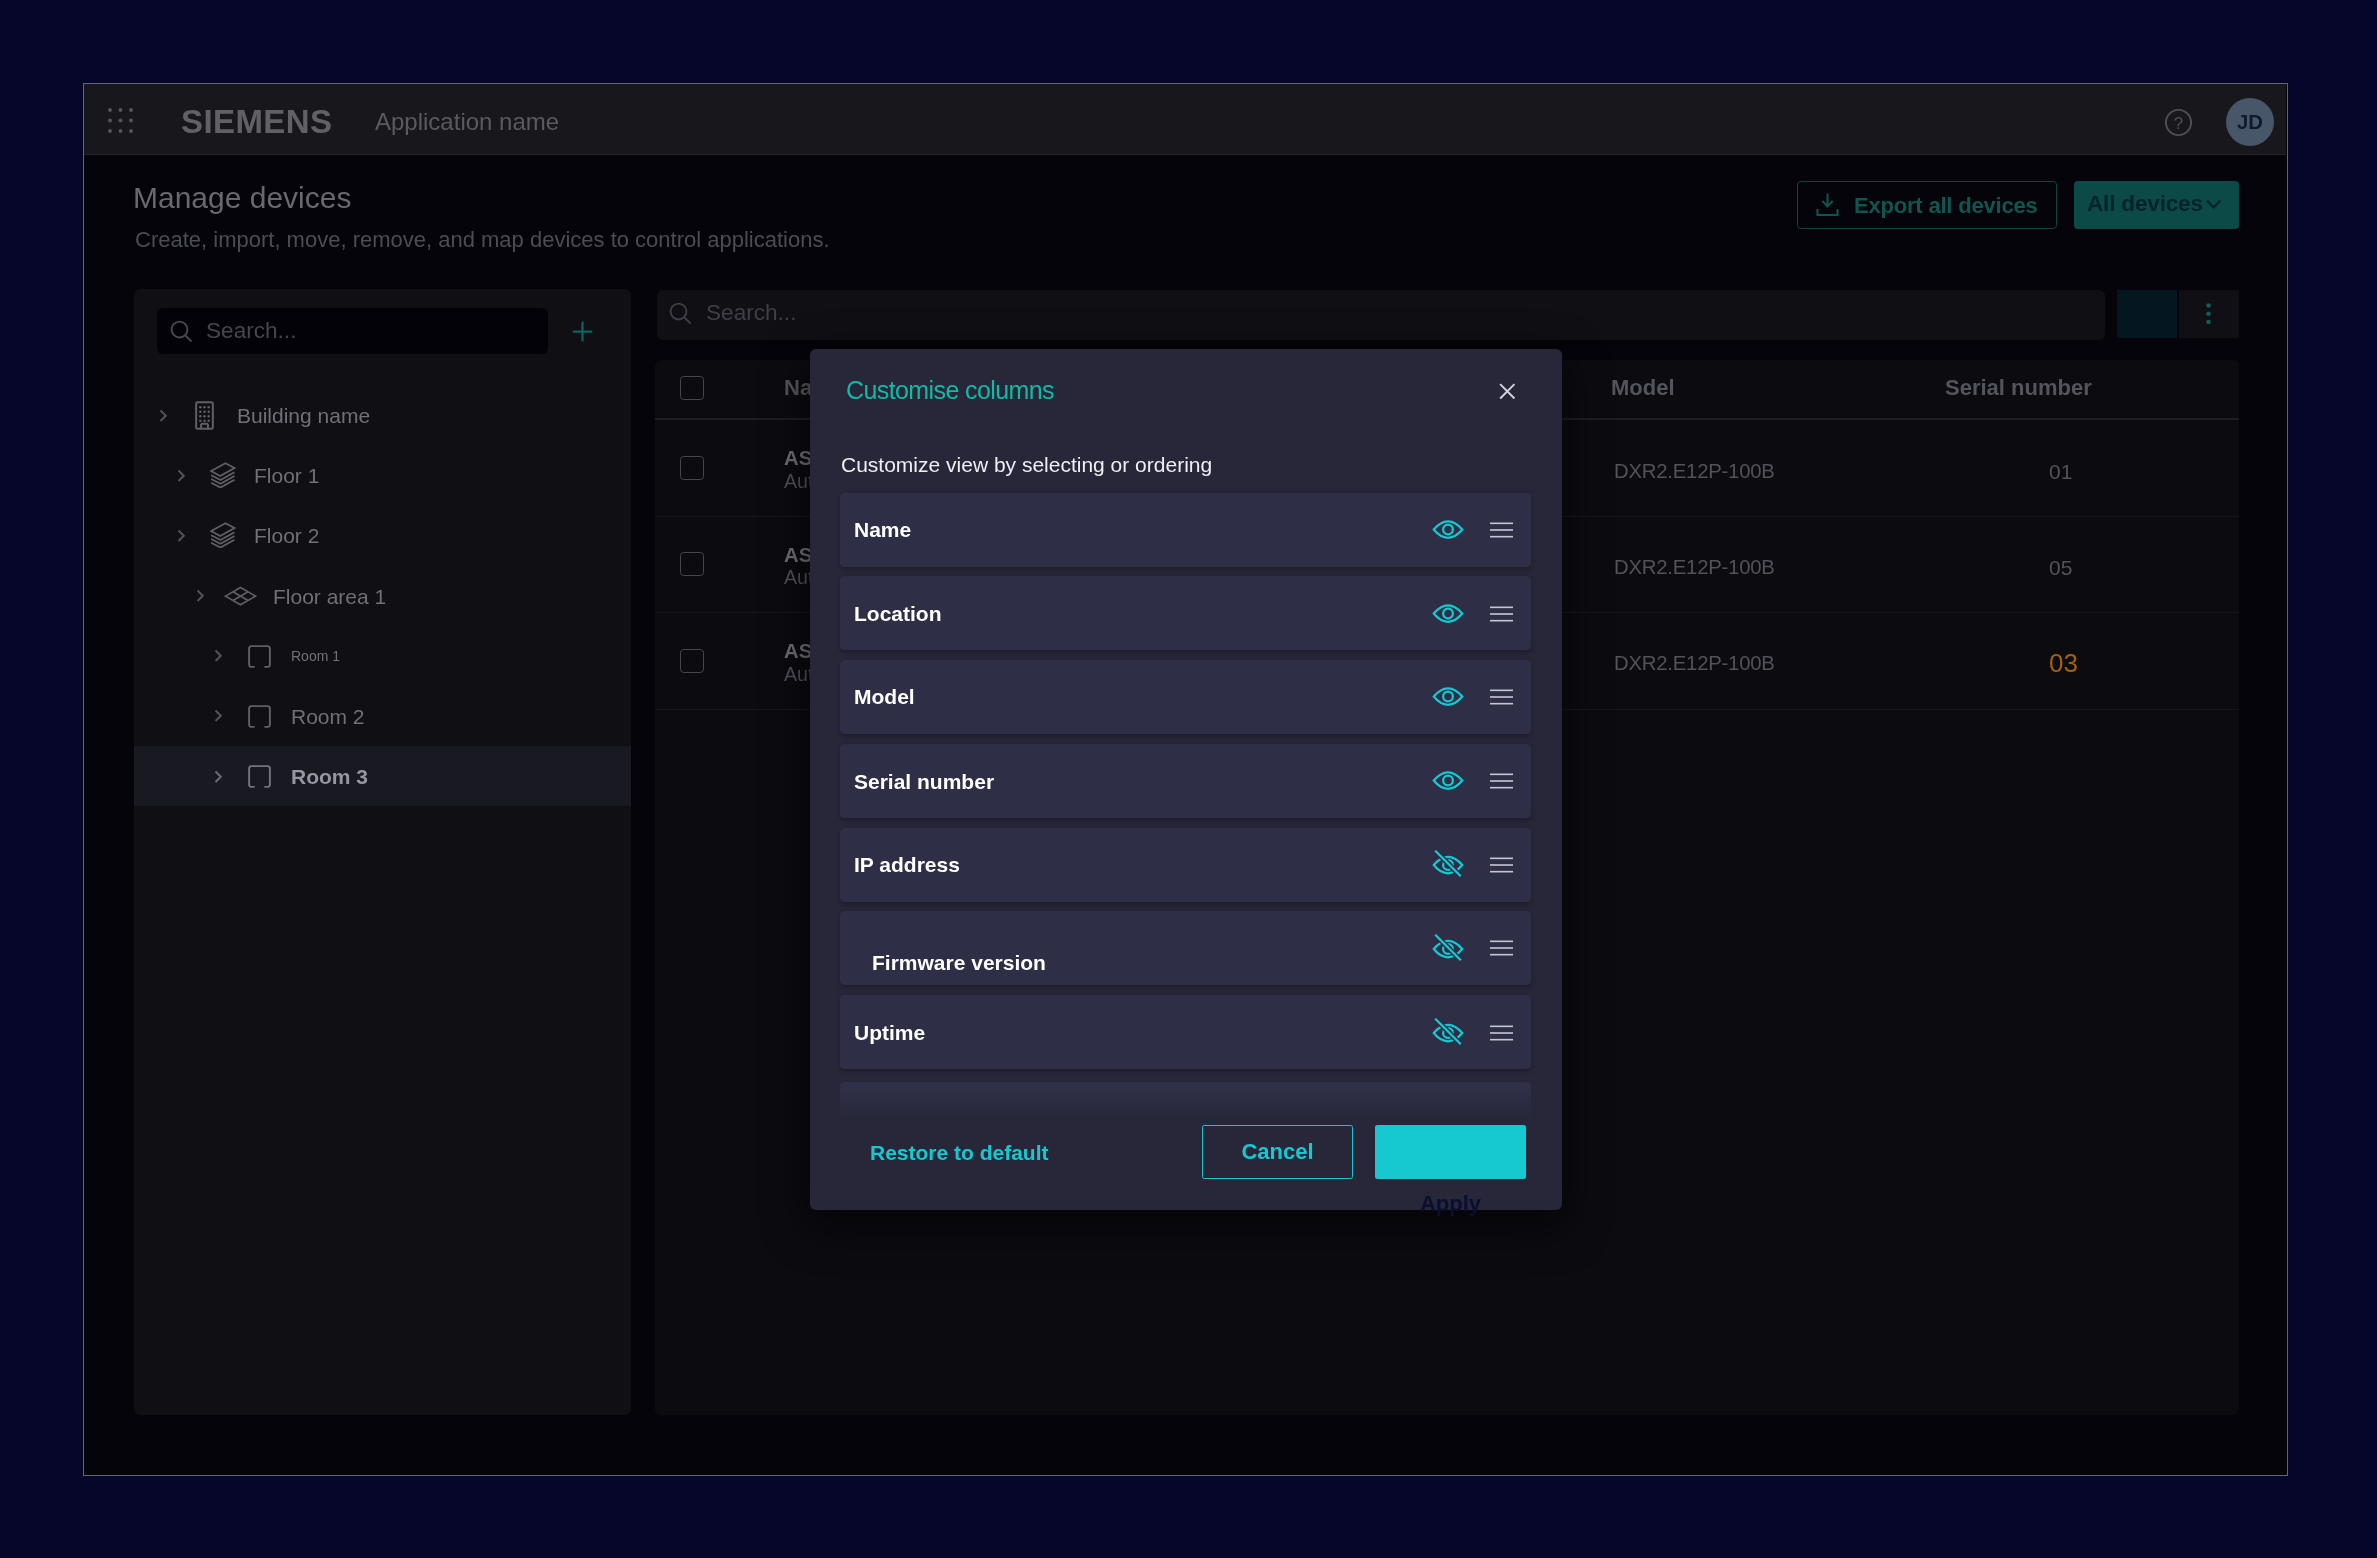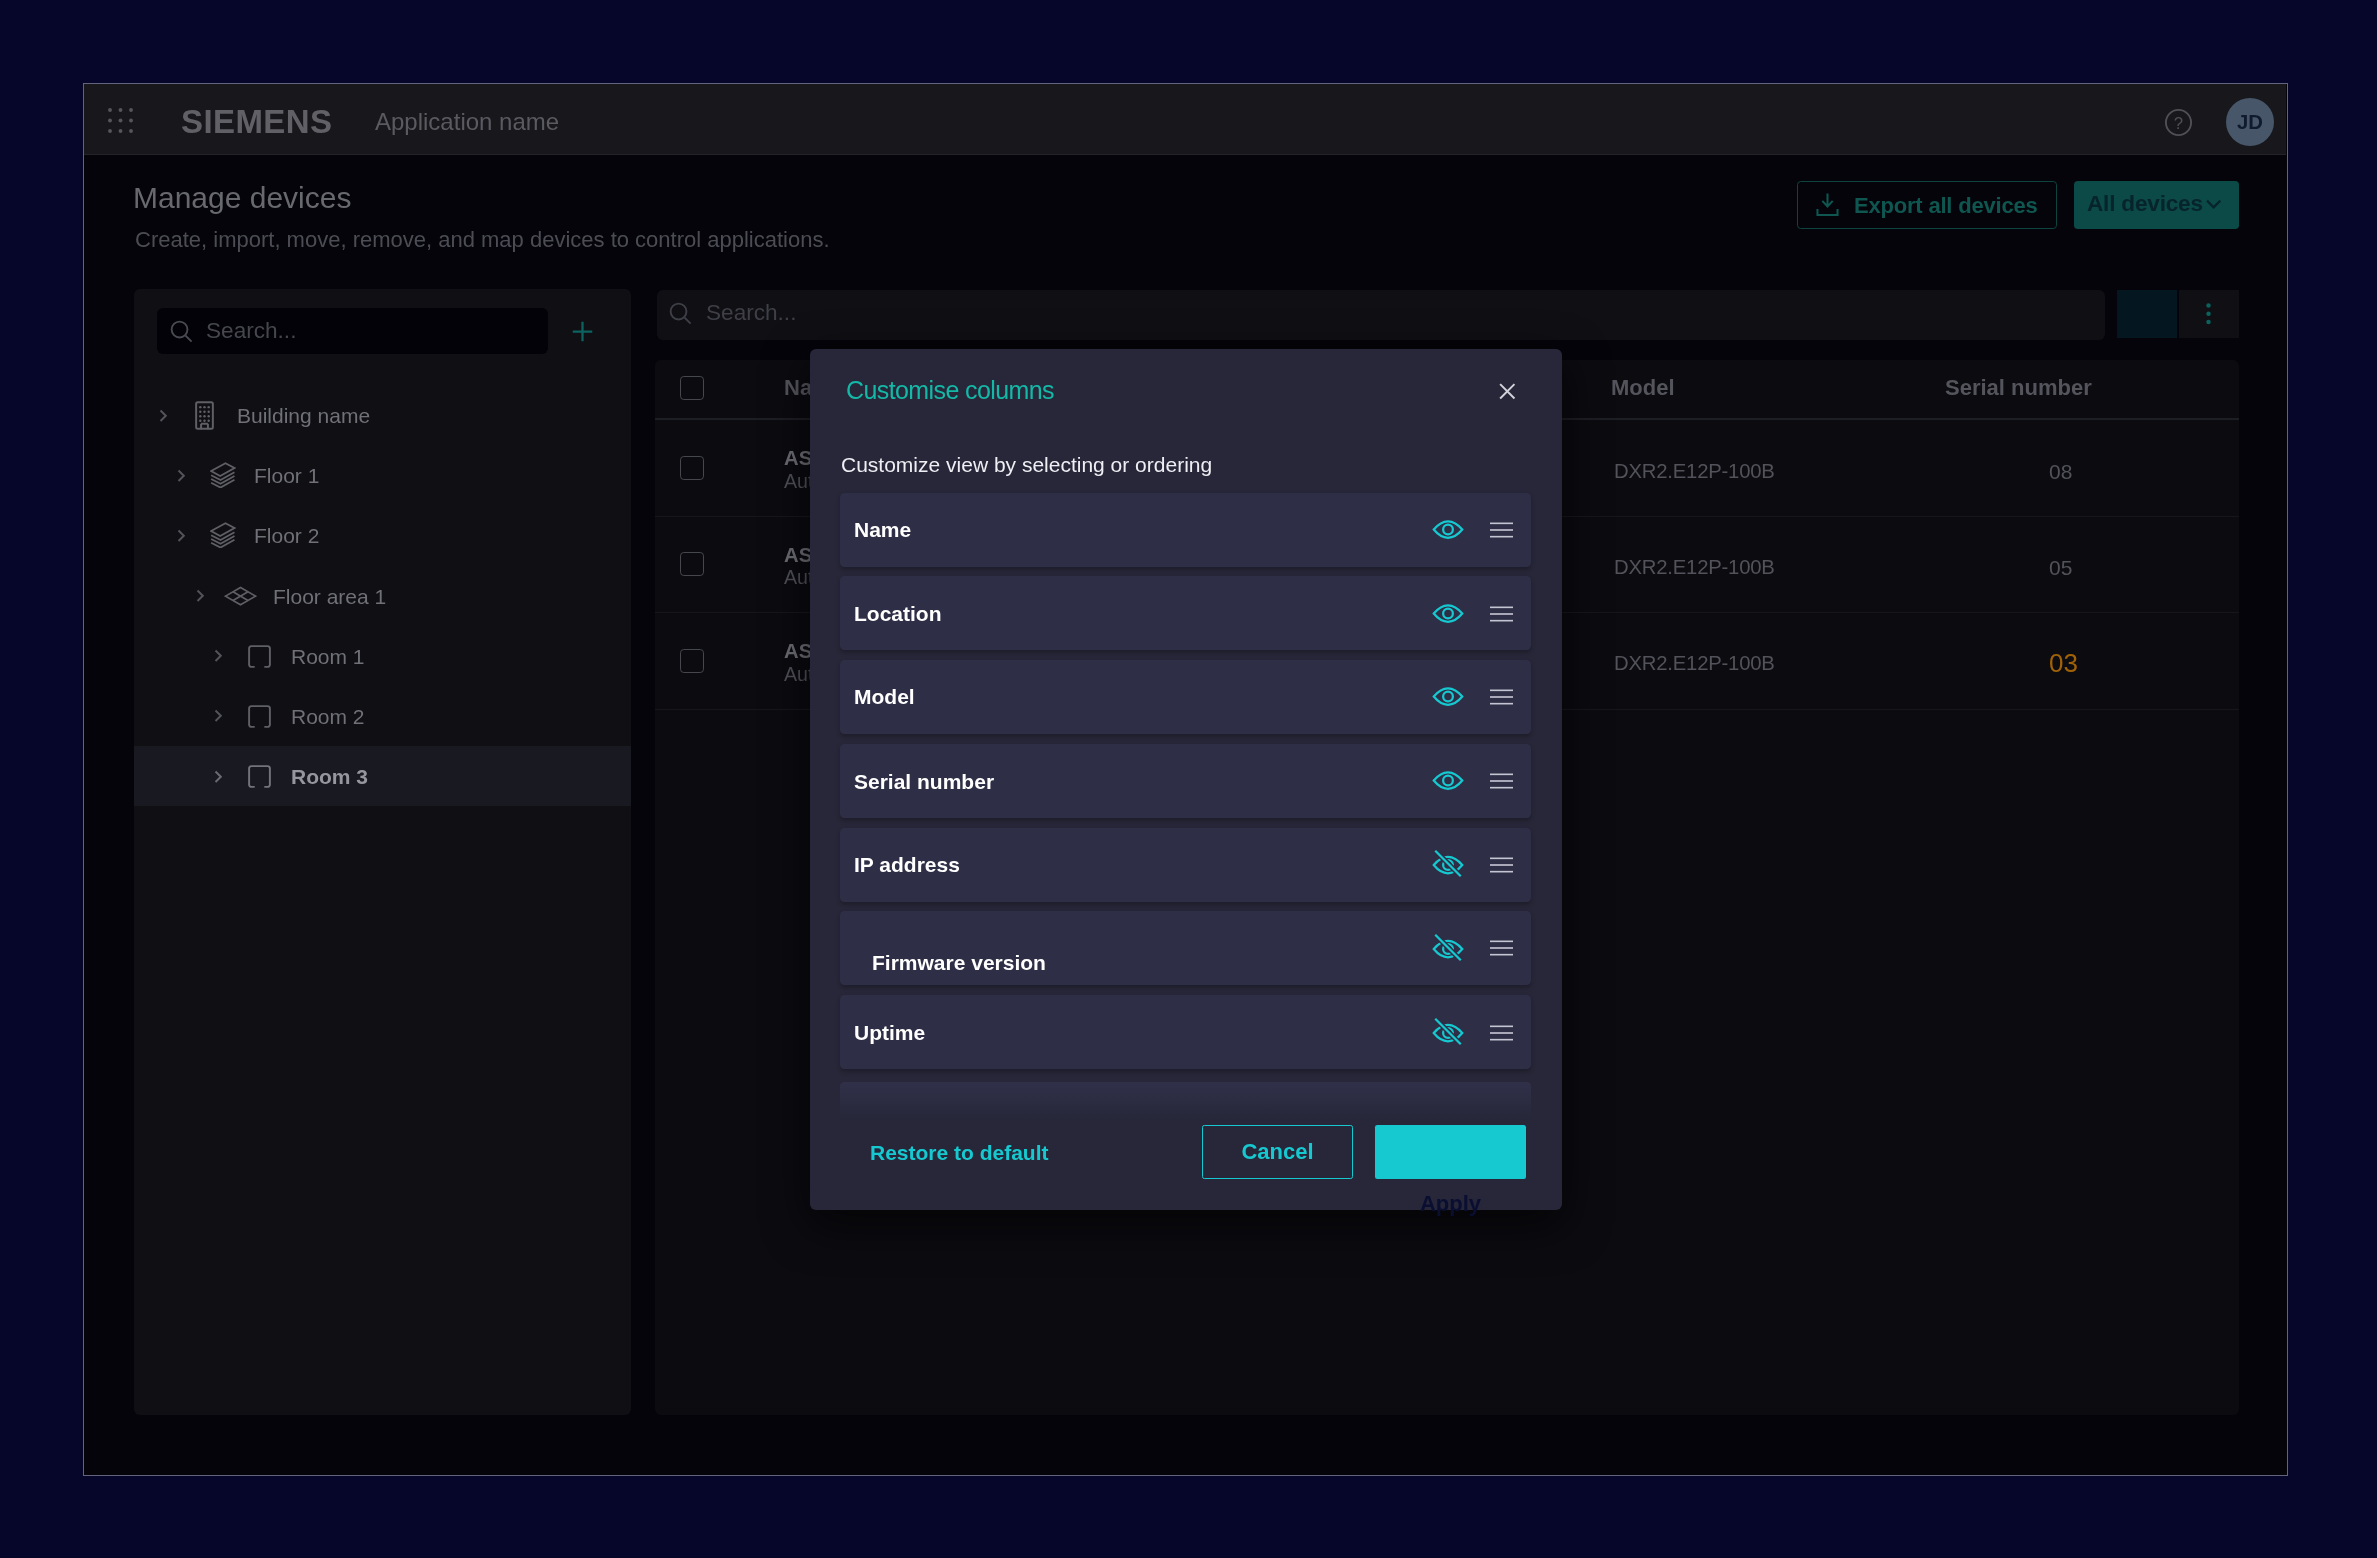--- a/index.html
+++ b/index.html
@@ -132,21 +132,21 @@
   </g>
 </svg>
 <div class="txt" style="left:273px; top:585px; height:22.6px; font-size:21px; color:#707078;">Floor area 1</div>
 
 <svg class="abs" style="left:214px; top:649px;" width="8.3" height="13.5" viewBox="0 0 11 18">
     <path d="M2 2 L9 9 L2 16" fill="none" stroke="#53535a" stroke-width="2.6"></path>
   </svg>
 <svg class="abs" style="left:248px; top:645px;" width="23" height="23" viewBox="0 0 31 31">
   <path d="M9 29.5 H4.5 A3 3 0 0 1 1.5 26.5 V4.5 A3 3 0 0 1 4.5 1.5 H26.5 A3 3 0 0 1 29.5 4.5 V26.5 A3 3 0 0 1 26.5 29.5 H22" fill="none" stroke="#5f5f66" stroke-width="2.6"></path>
 </svg>
-<div class="txt" style="left:291px; top:645px; height:22.6px; font-size:21px; color:#707078;">Room 1</div>
+<div class="txt" style="left:291px; top:645px; height:22.6px; font-size:14px; color:#707078;">Room 1</div>
 
 <svg class="abs" style="left:214px; top:709px;" width="8.3" height="13.5" viewBox="0 0 11 18">
     <path d="M2 2 L9 9 L2 16" fill="none" stroke="#53535a" stroke-width="2.6"></path>
   </svg>
 <svg class="abs" style="left:248px; top:705px;" width="23" height="23" viewBox="0 0 31 31">
   <path d="M9 29.5 H4.5 A3 3 0 0 1 1.5 26.5 V4.5 A3 3 0 0 1 4.5 1.5 H26.5 A3 3 0 0 1 29.5 4.5 V26.5 A3 3 0 0 1 26.5 29.5 H22" fill="none" stroke="#5f5f66" stroke-width="2.6"></path>
 </svg>
 <div class="txt" style="left:291px; top:705px; height:22.6px; font-size:21px; color:#707078;">Room 2</div>
 
 <svg class="abs" style="left:214px; top:770px;" width="8.3" height="13.5" viewBox="0 0 11 18">
@@ -182,21 +182,21 @@
 <div class="txt" style="left:1945px; top:377px; height:22.6px; font-size:22px; font-weight:bold; color:#54545c;">Serial number</div>
 
 <div class="abs" style="left:655px; top:516px; width:1584px; height:0.8px; background:#16161d;"></div>
 <div class="abs" style="left:655px; top:612px; width:1584px; height:0.8px; background:#16161d;"></div>
 <div class="abs" style="left:655px; top:709px; width:1584px; height:0.8px; background:#16161d;"></div>
 
 <div class="abs" style="left:680px; top:456px; width:24px; height:24px; border:1.9px solid #46464e; border-radius:3.8px;"></div>
 <div class="txt" style="left:784px; top:448px; height:21px; font-size:20.3px; font-weight:bold; color:#6c6c74;">AS_01</div>
 <div class="txt" style="left:784px; top:471px; height:21px; font-size:19.6px; color:#50505a;">Automation station</div>
 <div class="txt" style="left:1614px; top:460px; height:22.6px; font-size:20.3px; letter-spacing:-0.2px; color:#52525a;">DXR2.E12P-100B</div>
-<div class="txt" style="left:2049px; top:460px; height:22.6px; font-size:21px; color:#52525a;">08</div>
+<div class="txt" style="left:2049px; top:460px; height:22.6px; font-size:21px; color:#52525a;">01</div>
 
 <div class="abs" style="left:680px; top:552px; width:24px; height:24px; border:1.9px solid #46464e; border-radius:3.8px;"></div>
 <div class="txt" style="left:784px; top:545px; height:21px; font-size:20.3px; font-weight:bold; color:#6c6c74;">AS_02</div>
 <div class="txt" style="left:784px; top:567px; height:21px; font-size:19.6px; color:#50505a;">Automation station</div>
 <div class="txt" style="left:1614px; top:556px; height:22.6px; font-size:20.3px; letter-spacing:-0.2px; color:#52525a;">DXR2.E12P-100B</div>
 <div class="txt" style="left:2049px; top:556px; height:22.6px; font-size:21px; color:#52525a;">05</div>
 
 <div class="abs" style="left:680px; top:649px; width:24px; height:24px; border:1.9px solid #46464e; border-radius:3.8px;"></div>
 <div class="txt" style="left:784px; top:641px; height:21px; font-size:20.3px; font-weight:bold; color:#6c6c74;">AS_03</div>
 <div class="txt" style="left:784px; top:664px; height:21px; font-size:19.6px; color:#50505a;">Automation station</div>

